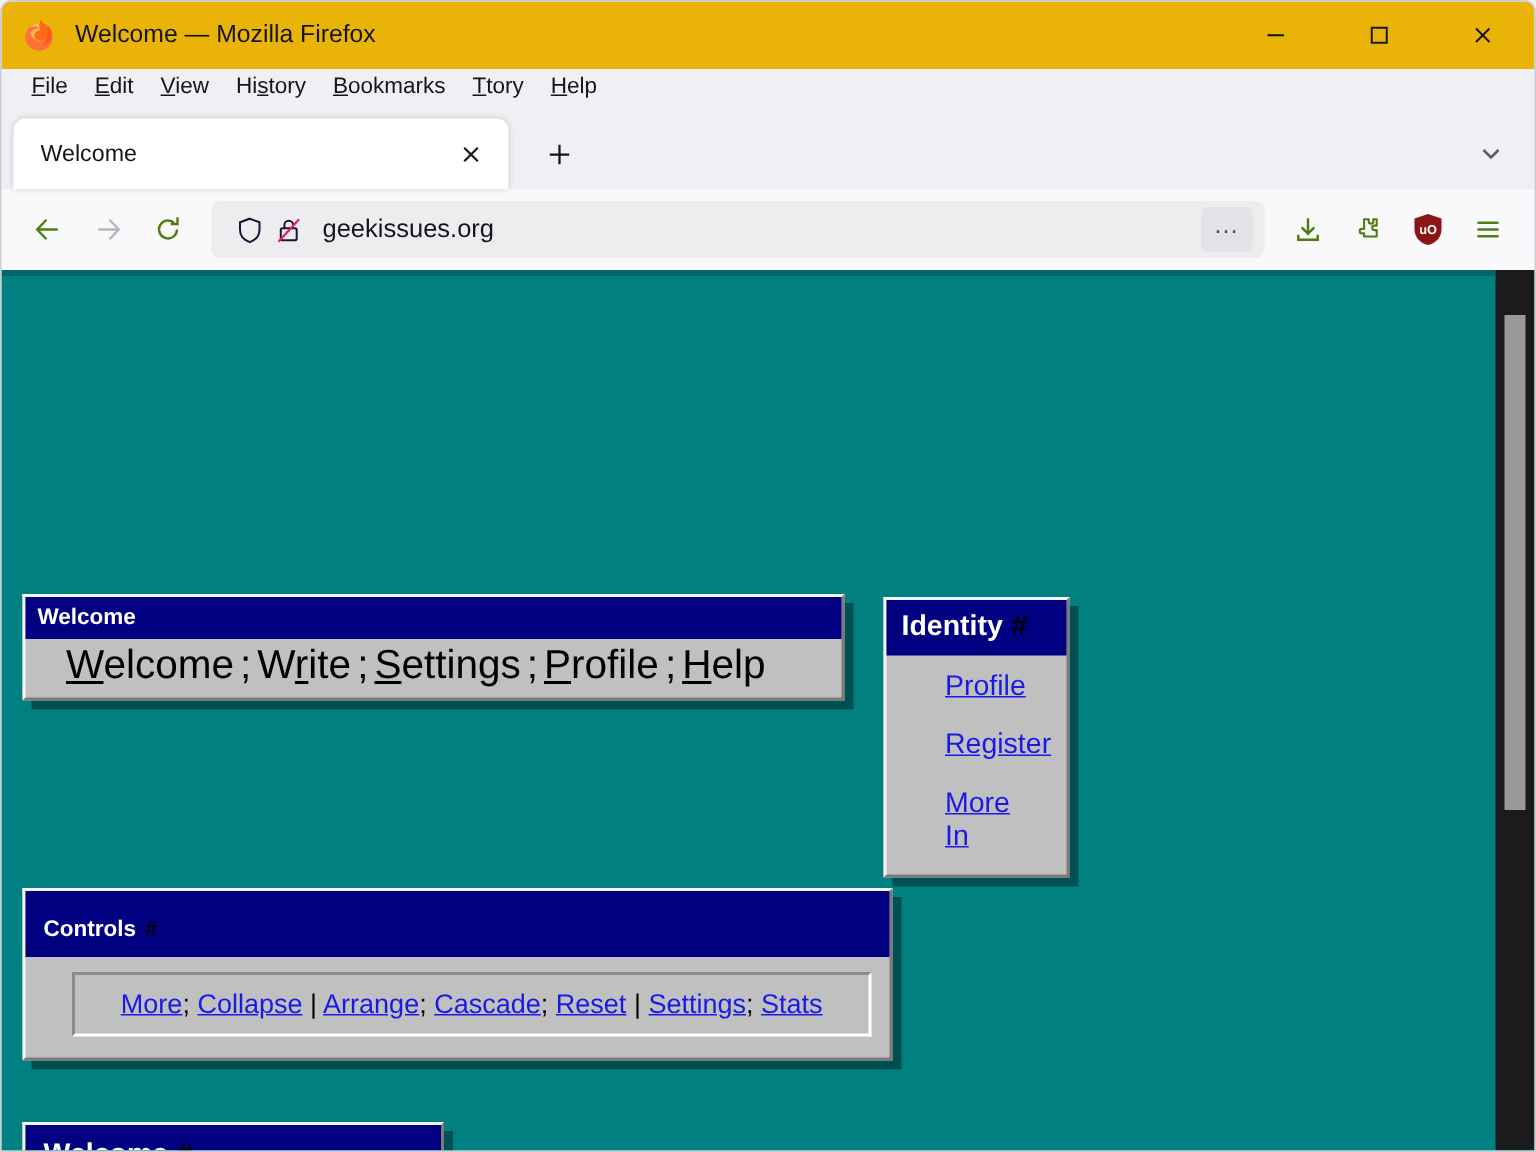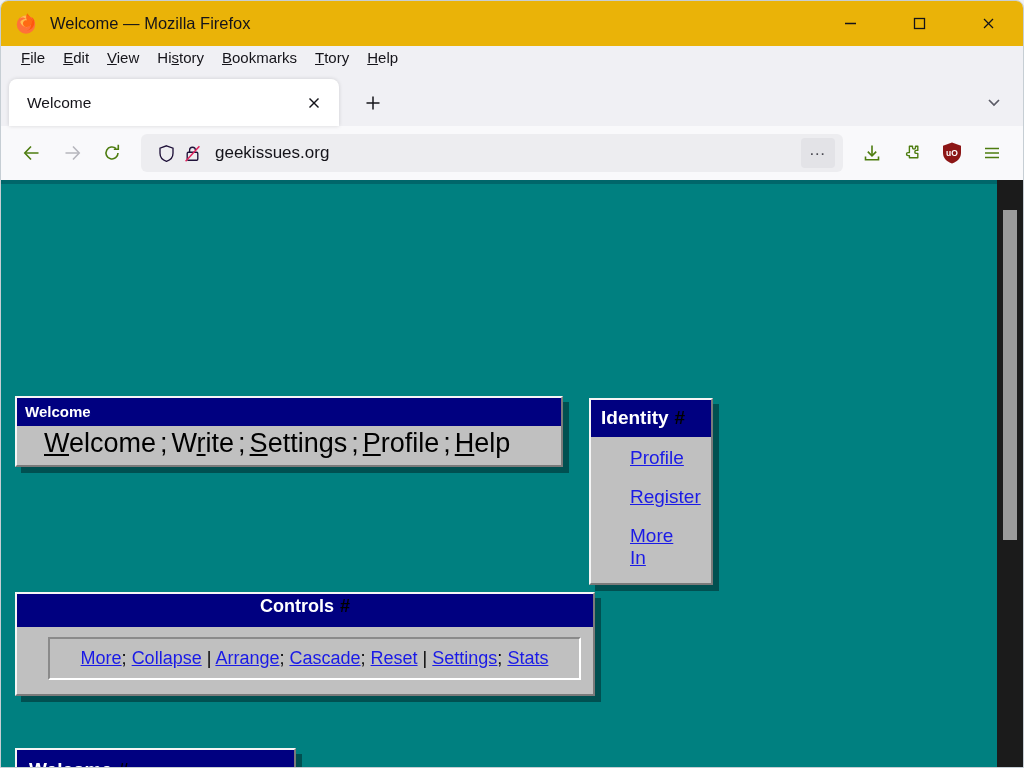--- a/index.html
+++ b/index.html
@@ -191,21 +191,21 @@
 
   
   #identity-panel { left: 588px; top: 218px; width: 124px; }
   #identity-panel .panel-title { font-size: 19px; padding: 7px 10px 8px; }
   #identity-panel .panel-body { padding: 10px 20px 14px; }
   #identity-panel .panel-body a { display: block; font-size: 19px; margin-bottom: 17px; }
   #identity-panel .panel-body a:last-child { margin-bottom: 0; }
 
   
   #controls-panel { left: 14px; top: 412px; width: 580px; }
-  #controls-panel .panel-title { font-size: 18px; padding: 2px 12px 10px; text-align: center; }
+  #controls-panel .panel-title { font-size: 15px; padding: 17px 12px 10px; }
   #controls-panel .panel-body { padding: 10px 12px 14px; border-radius: 29px; }
   .inset-box {
     border-top: 2px solid #8a8a8a;
     border-left: 2px solid #8a8a8a;
     border-right: 2px solid #ffffff;
     border-bottom: 2px solid #ffffff;
     padding: 9px 12px;
     text-align: center;
     font-size: 18px;
     white-space: nowrap;

